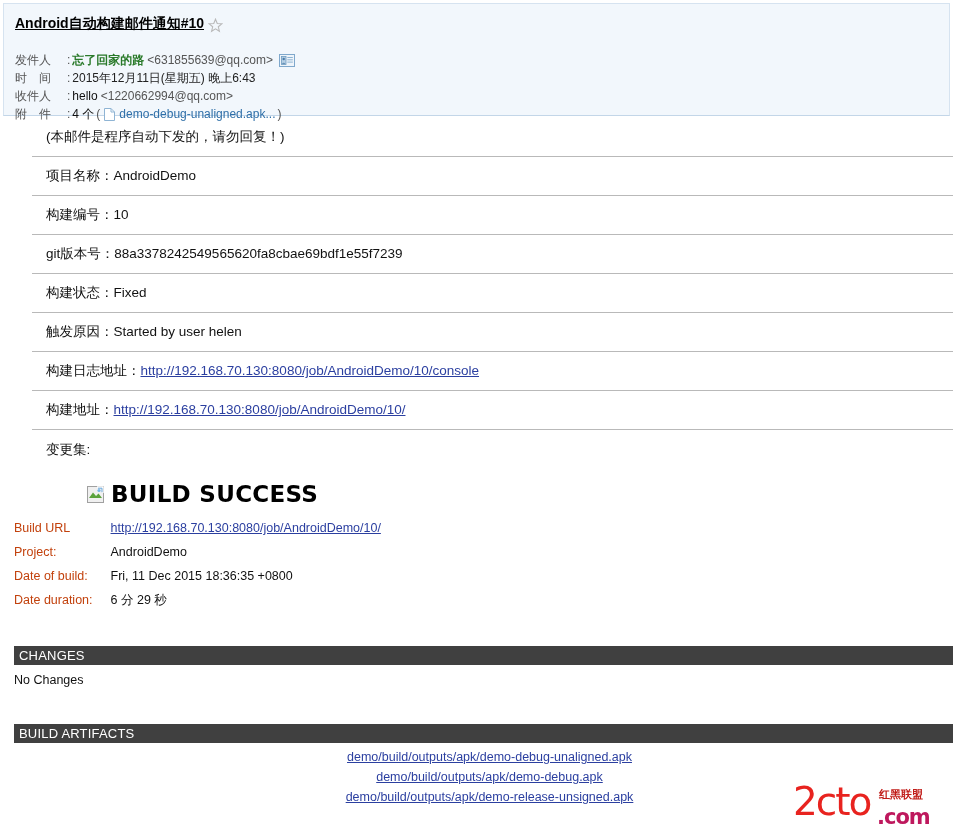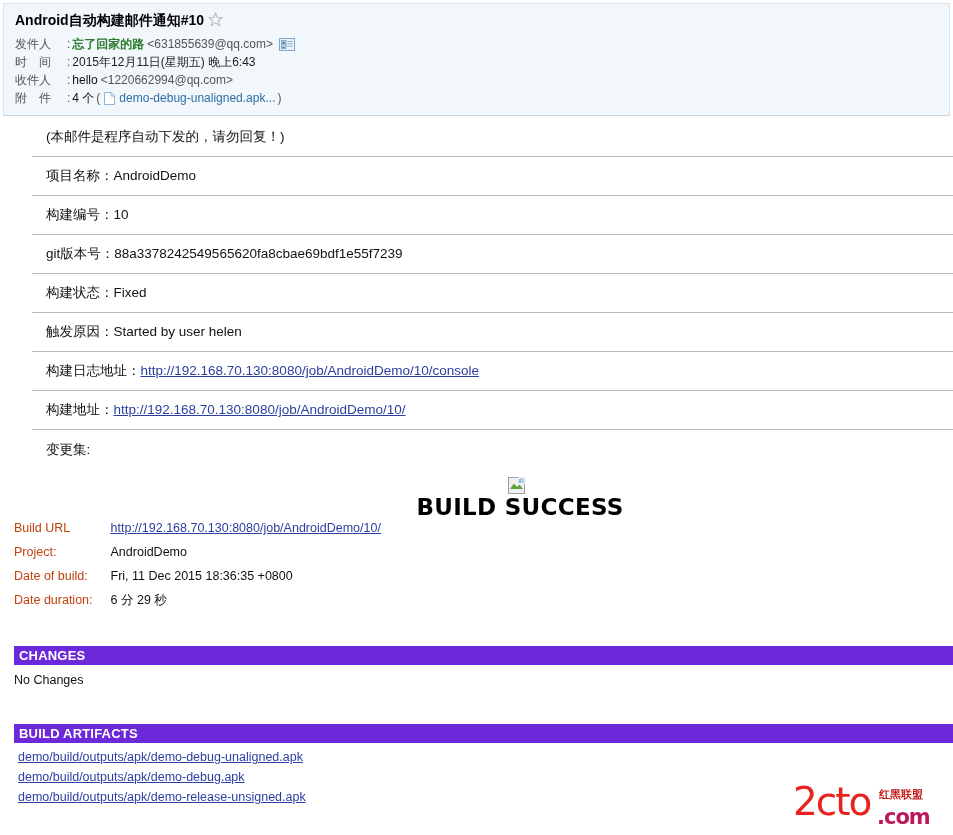--- a/index.html
+++ b/index.html
@@ -25,23 +25,24 @@
     width: 947px;
     height: 113px;
     box-sizing: border-box;
     background: #f2f7fc;
     border: 1px solid #d6e3f0;
     border-bottom: 1px solid #c3d6e8;
     padding: 8px 0 0 11px;
   }
   .mail-subject-row {
     display: flex;
-    align-items: flex-start;
+    align-items: flex-end;
     height: 21px;
-    margin-bottom: 2px;
+    margin-bottom: 18px;
+    text-decoration: underline;
   }
   .mail-subject {
     font-size: 14px;
     font-weight: bold;
     color: #000;
     letter-spacing: 0px;
     white-space: nowrap;
   }
   .star-icon {
     margin-left: 4px;
@@ -127,21 +128,20 @@
   
   .jenkins {
     padding-left: 14px;
     padding-top: 8px;
   }
   .build-title-row {
     display: flex;
     align-items: center;
     padding-left: 73px;
     height: 34px;
-    flex-direction: column;
   }
   .broken-img {
     width: 17px;
     height: 17px;
     margin-right: 7px;
     display: inline-block;
     position: relative;
   }
   .build-status-text {
     font-family: "DejaVu Sans", "Liberation Sans", sans-serif;
@@ -169,40 +169,41 @@
   .kv-val { color: #111; font-size: 12.5px; }
   .kv-val a {
     color: #2b3fa0;
     text-decoration: underline;
   }
 
   
   .section-bar {
     margin-left: 14px;
     width: 939px;
-    background: #6d28d9;
+    background: #404040;
     color: #ffffff;
     font-size: 13px;
-    font-weight: bold;
+    font-weight: normal;
     line-height: 19px;
     height: 19px;
     padding: 0 0 0 5px;
     box-sizing: border-box;
     letter-spacing: 0.2px;
   }
   .section-body {
     padding-left: 14px;
     font-size: 12.5px;
     line-height: 20px;
     color: #111;
     padding-top: 5px;
   }
   .artifact-list {
-    padding-left: 18px;
+    padding-left: 26px;
     padding-top: 4px;
+    text-align: center;
   }
   .artifact-list a {
     display: block;
     color: #2b3fa0;
     text-decoration: underline;
     font-size: 12.5px;
     line-height: 20px;
   }
   .gap-med { height: 34px; }
 

